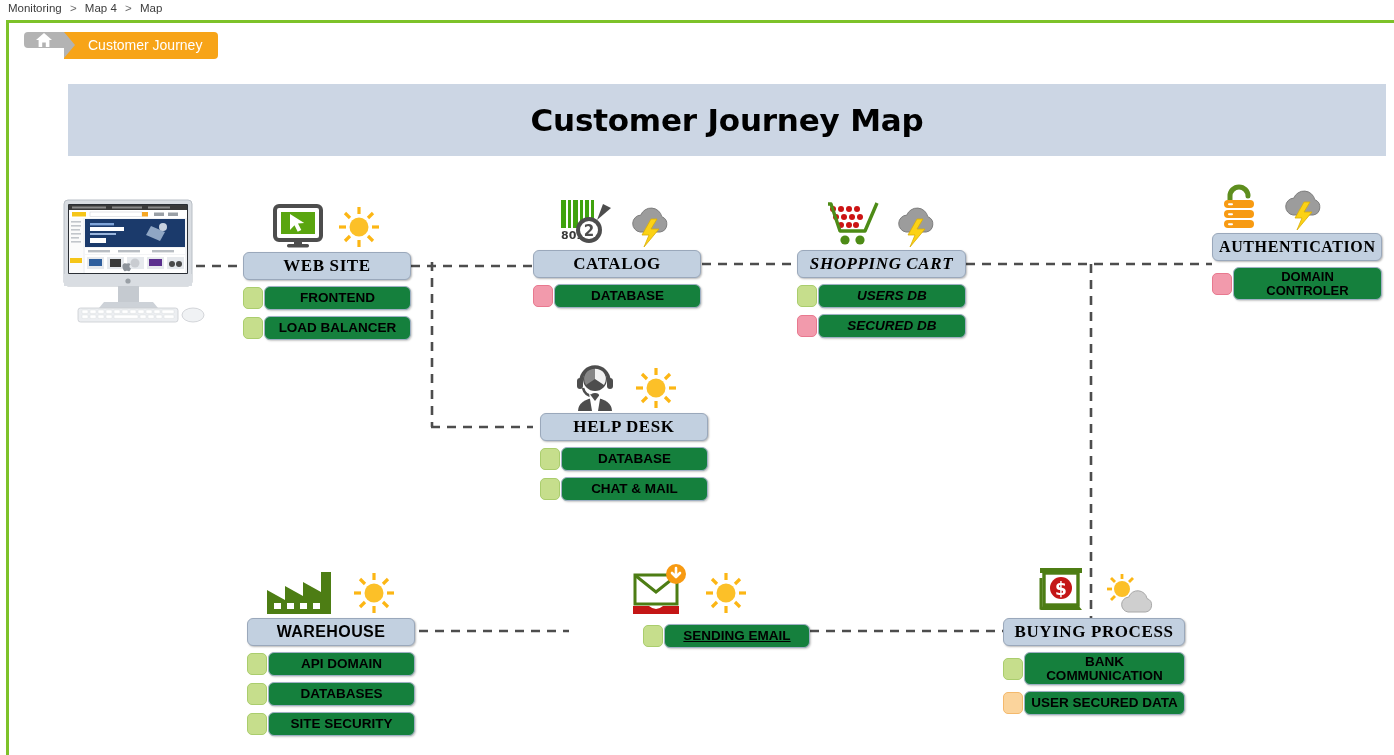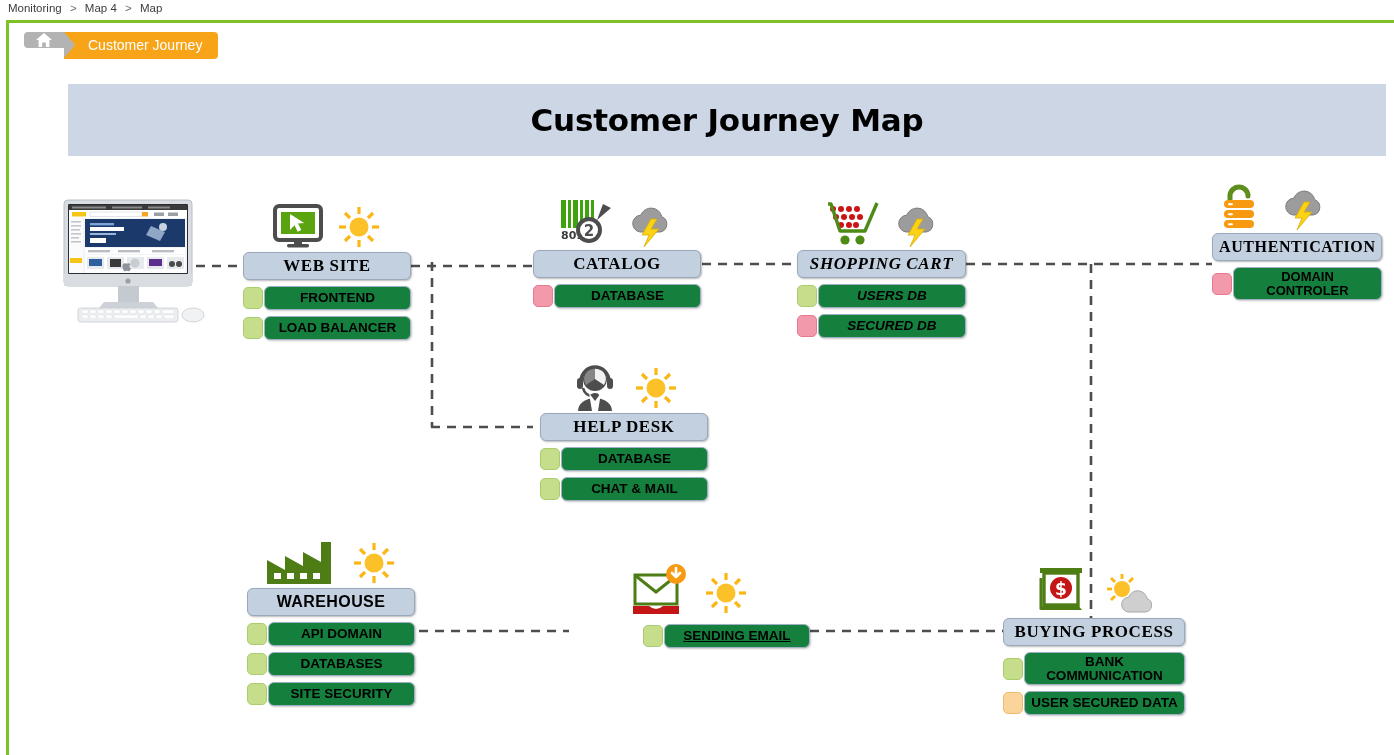--- a/index.html
+++ b/index.html
@@ -459,21 +459,21 @@
         <span class="status-sq green"></span>
         <span class="item-label">DATABASE</span>
       </div>
       <div class="node-item">
         <span class="status-sq green"></span>
         <span class="item-label">CHAT &amp; MAIL</span>
       </div>
     </div>
   </div>
 
-  <div class="node" style="left:247px; top:588px; width:168px;">
+  <div class="node" style="left:247px; top:618px; width:168px;">
     <div class="node-icons">
       <span>
         <svg class="ico" width="74" height="46" viewBox="0 0 74 46">
           <path d="M2 44 L2 20 L20 30 L20 16 L38 26 L38 12 L56 22 L56 2 L66 2 L66 44 Z" fill="#4d7d14"></path>
           <g fill="#ffffff">
             <rect x="9" y="33" width="7" height="6"></rect>
             <rect x="22" y="33" width="7" height="6"></rect>
             <rect x="35" y="33" width="7" height="6"></rect>
             <rect x="48" y="33" width="7" height="6"></rect>
           </g>

